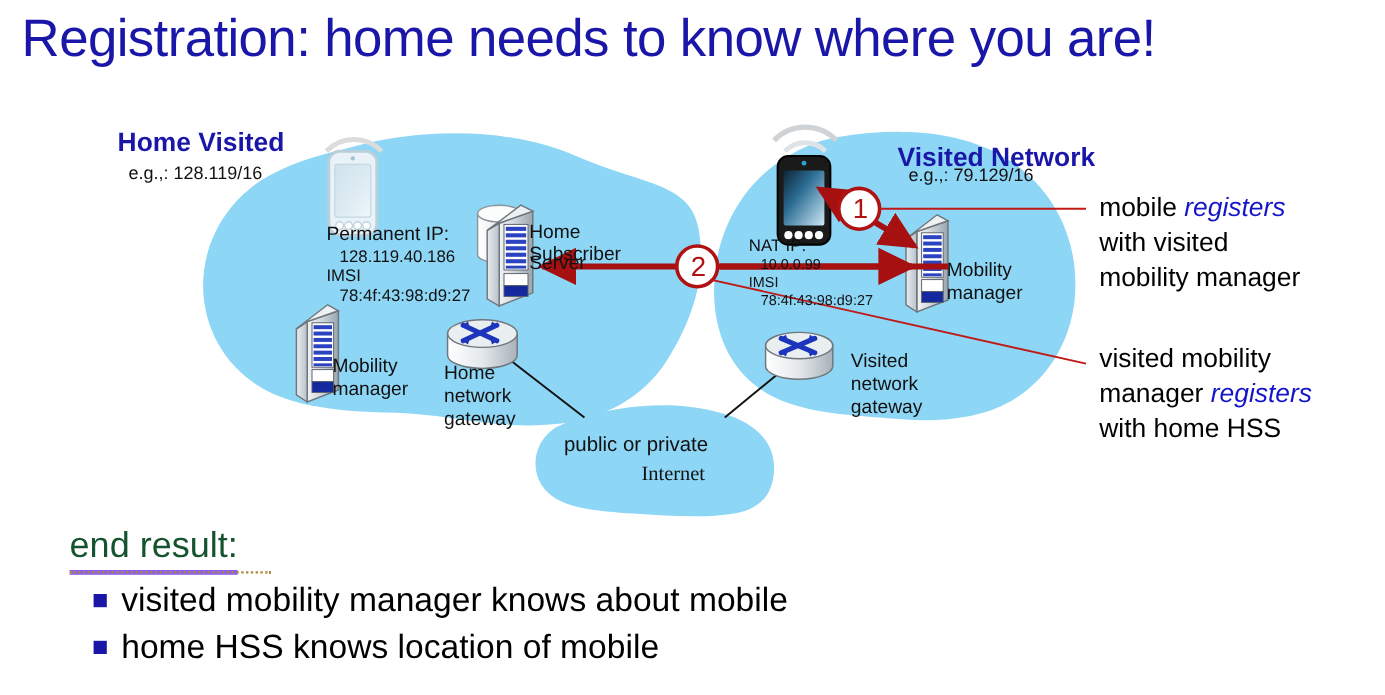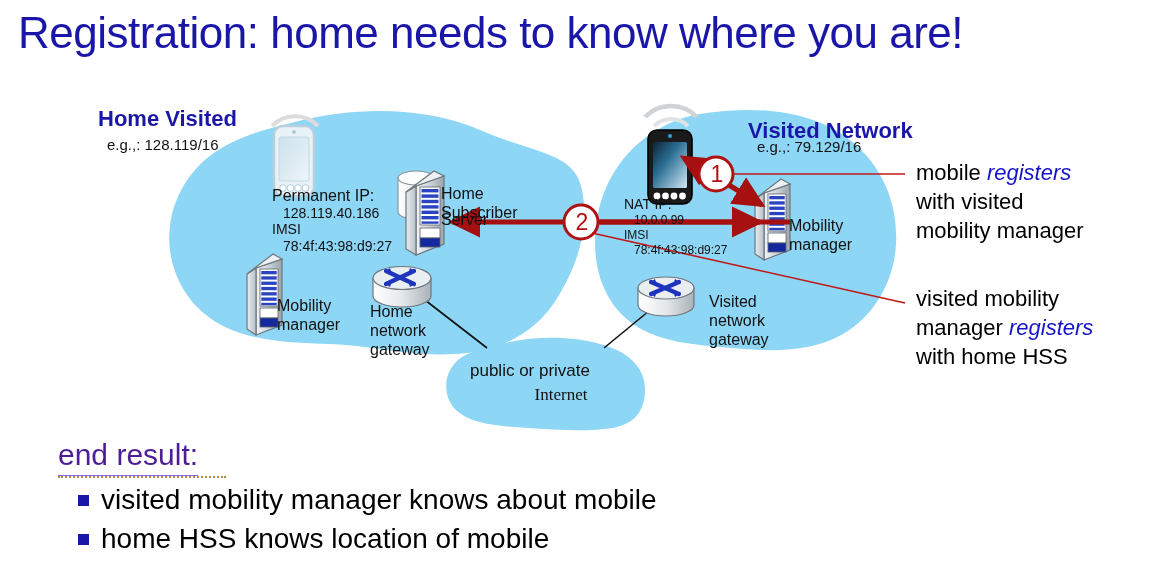--- a/index.html
+++ b/index.html
@@ -48,22 +48,22 @@
   
   .annot{
     position:absolute;color:#000;font-size:22px;line-height:29px;
     white-space:nowrap;
   }
   .annot em{font-style:italic;color:#1515C8;font-weight:normal;}
 
   
   #end-result{
     position:absolute;left:58px;top:436px;
-    font-size:30px;color:#4c1d95;
-    border-bottom:1px solid #8b5cf6;
+    font-size:30px;color:#14532d;
+    border-bottom:4px solid #8b5cf6;
     padding-bottom:1px;
     line-height:38px;
   }
   #end-result-underdots{
     position:absolute;left:58px;top:474px;width:168px;height:2px;
     border-bottom:2px dotted #B08A3E;
   }
   .bullet-row{
     position:absolute;display:flex;align-items:flex-start;
     font-size:28px;line-height:36px;color:#000;white-space:nowrap;

